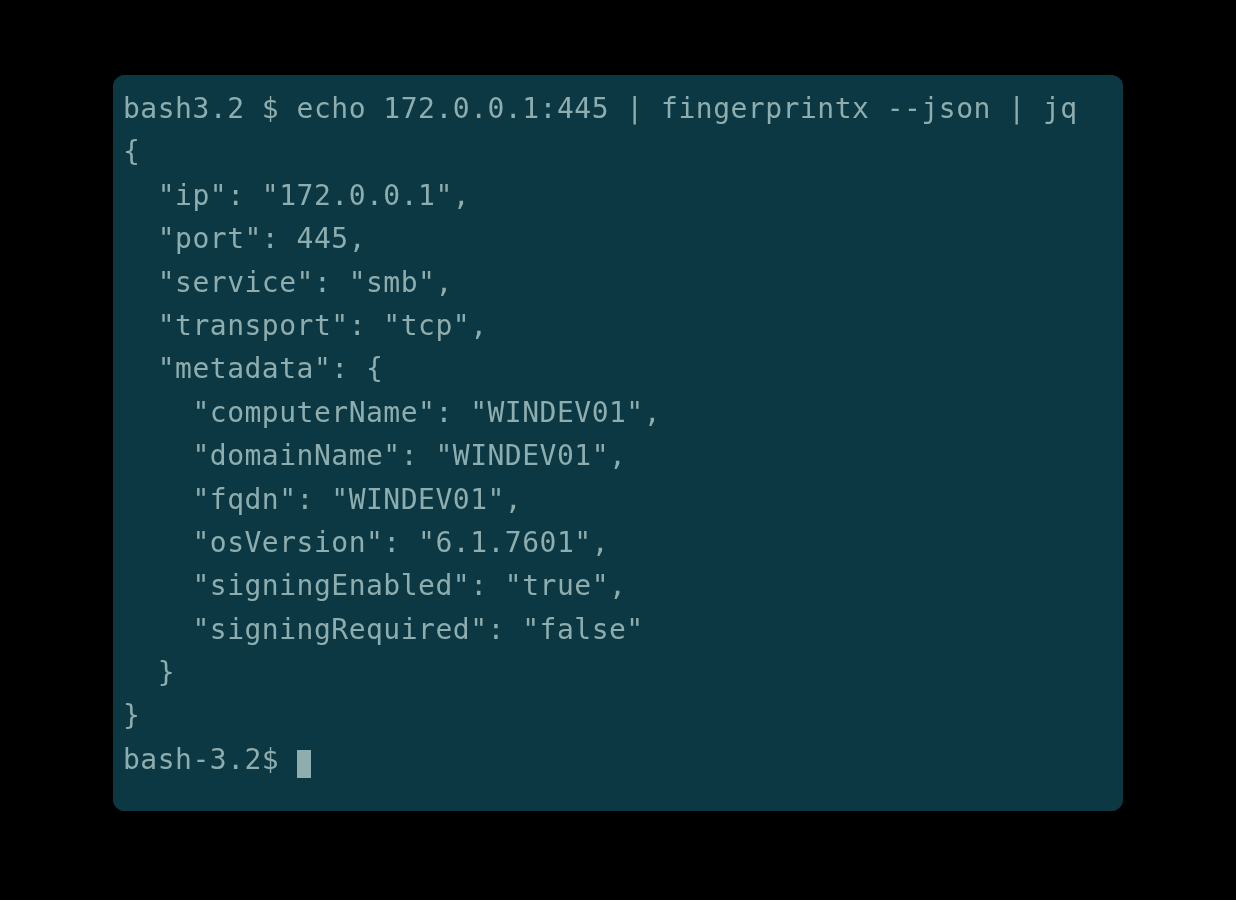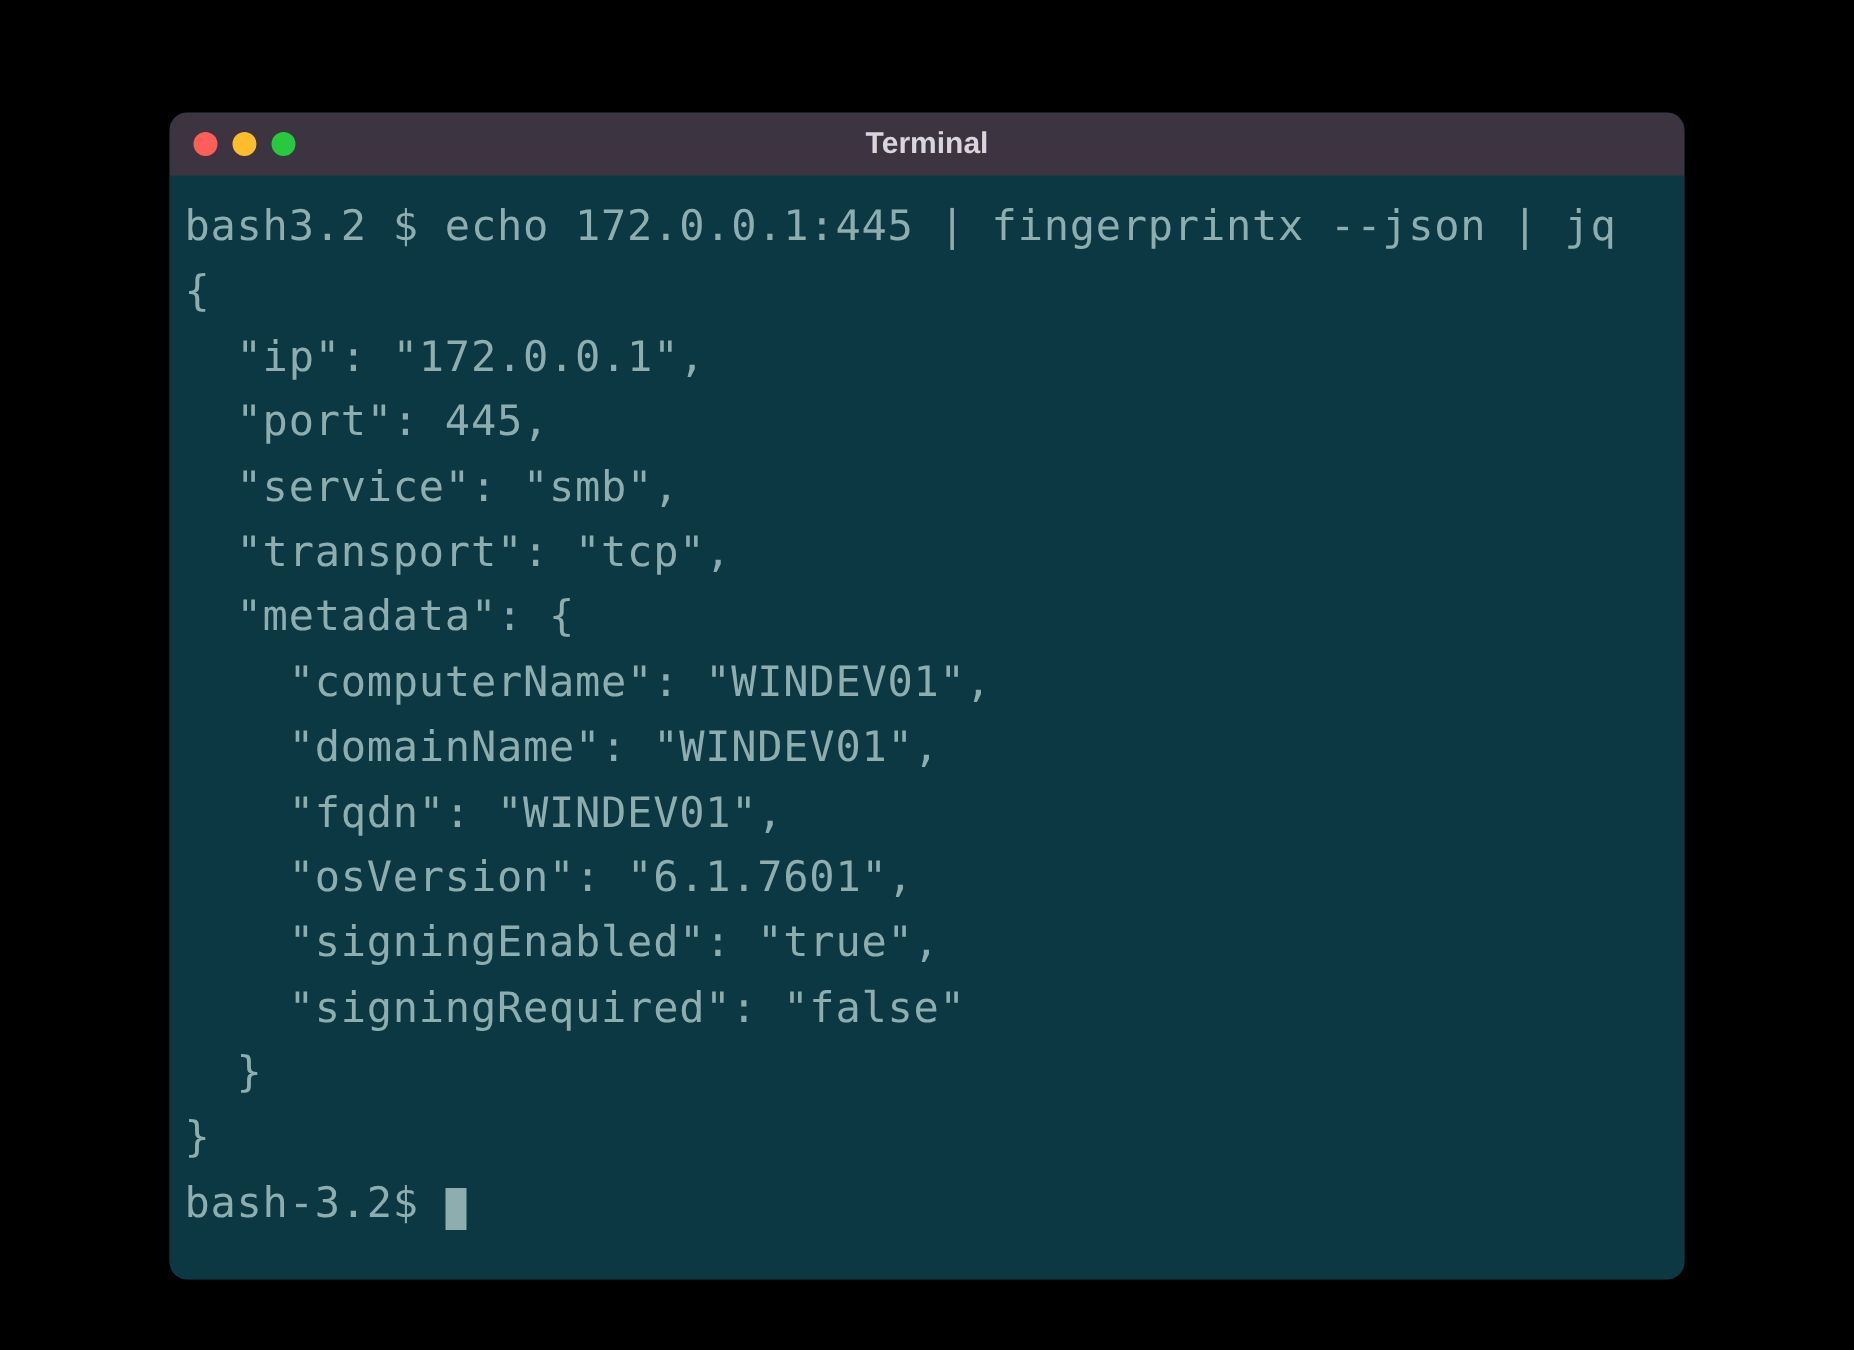--- a/index.html
+++ b/index.html
@@ -70,28 +70,20 @@
       height: 28px;
       background: #8eadae;
       vertical-align: text-bottom;
       margin-bottom: -2px;
     }
   </style>
 </head>
 <body>
 
 <div class="terminal-window">
-  <div class="titlebar">
-    <div class="traffic-lights">
-      <div class="traffic-light red"></div>
-      <div class="traffic-light yellow"></div>
-      <div class="traffic-light green"></div>
-    </div>
-    <div class="title">Terminal</div>
-  </div>
   <div class="terminal-body"><span>bash3.2 $ echo 172.0.0.1:445 | fingerprintx --json | jq</span>
 <span>{</span>
 <span>  "ip": "172.0.0.1",</span>
 <span>  "port": 445,</span>
 <span>  "service": "smb",</span>
 <span>  "transport": "tcp",</span>
 <span>  "metadata": {</span>
 <span>    "computerName": "WINDEV01",</span>
 <span>    "domainName": "WINDEV01",</span>
 <span>    "fqdn": "WINDEV01",</span>

